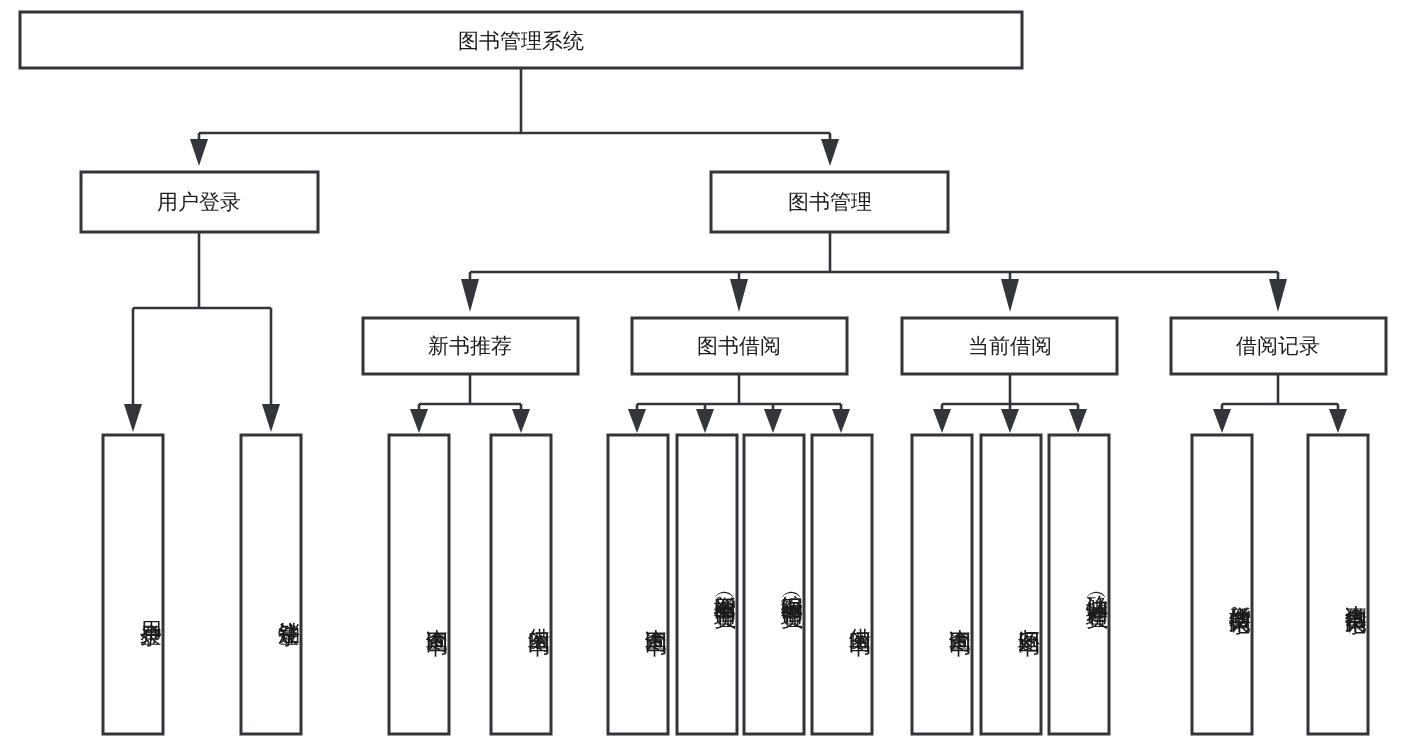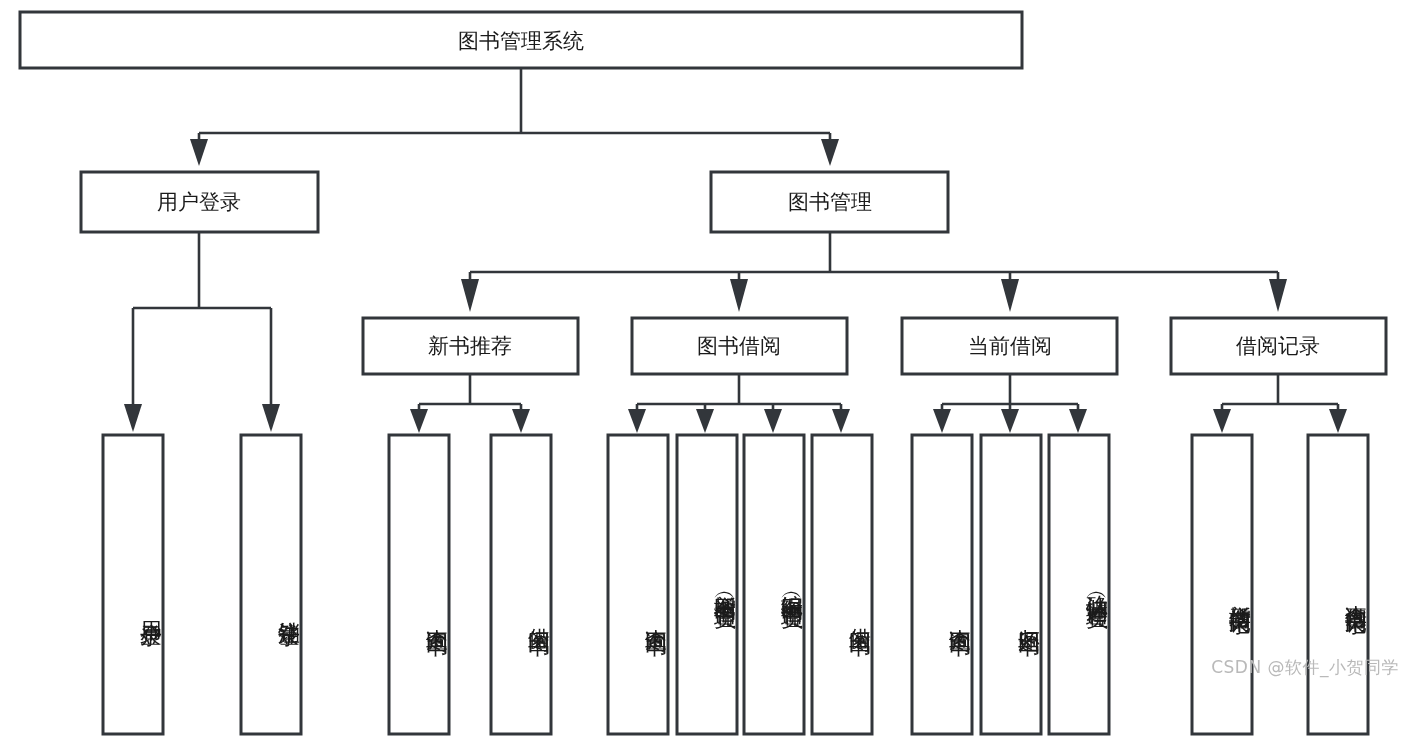--- a/index.html
+++ b/index.html
@@ -222,15 +222,14 @@
   <div class="node-label-v" style="left:744px; top:443px; width:60px; height:285px;">编辑图书（管理员）</div>
   <div class="node-label-v" style="left:812px; top:500px; width:60px; height:230px;">借阅图书</div>
 
   <div class="node-label-v" style="left:912px; top:500px; width:60px; height:230px;">查询图书</div>
   <div class="node-label-v" style="left:981px; top:500px; width:60px; height:230px;">归还图书</div>
   <div class="node-label-v" style="left:1049px; top:443px; width:60px; height:285px;">确认归还（管理员）</div>
 
   <div class="node-label-v" style="left:1192px; top:460px; width:60px; height:265px;">新增借阅记录</div>
   <div class="node-label-v" style="left:1308px; top:460px; width:60px; height:265px;">查询借阅记录</div>
 
-  <div class="watermark">CSDN @软件_小贺同学</div>
 
 </div>
 
 </body></html>

